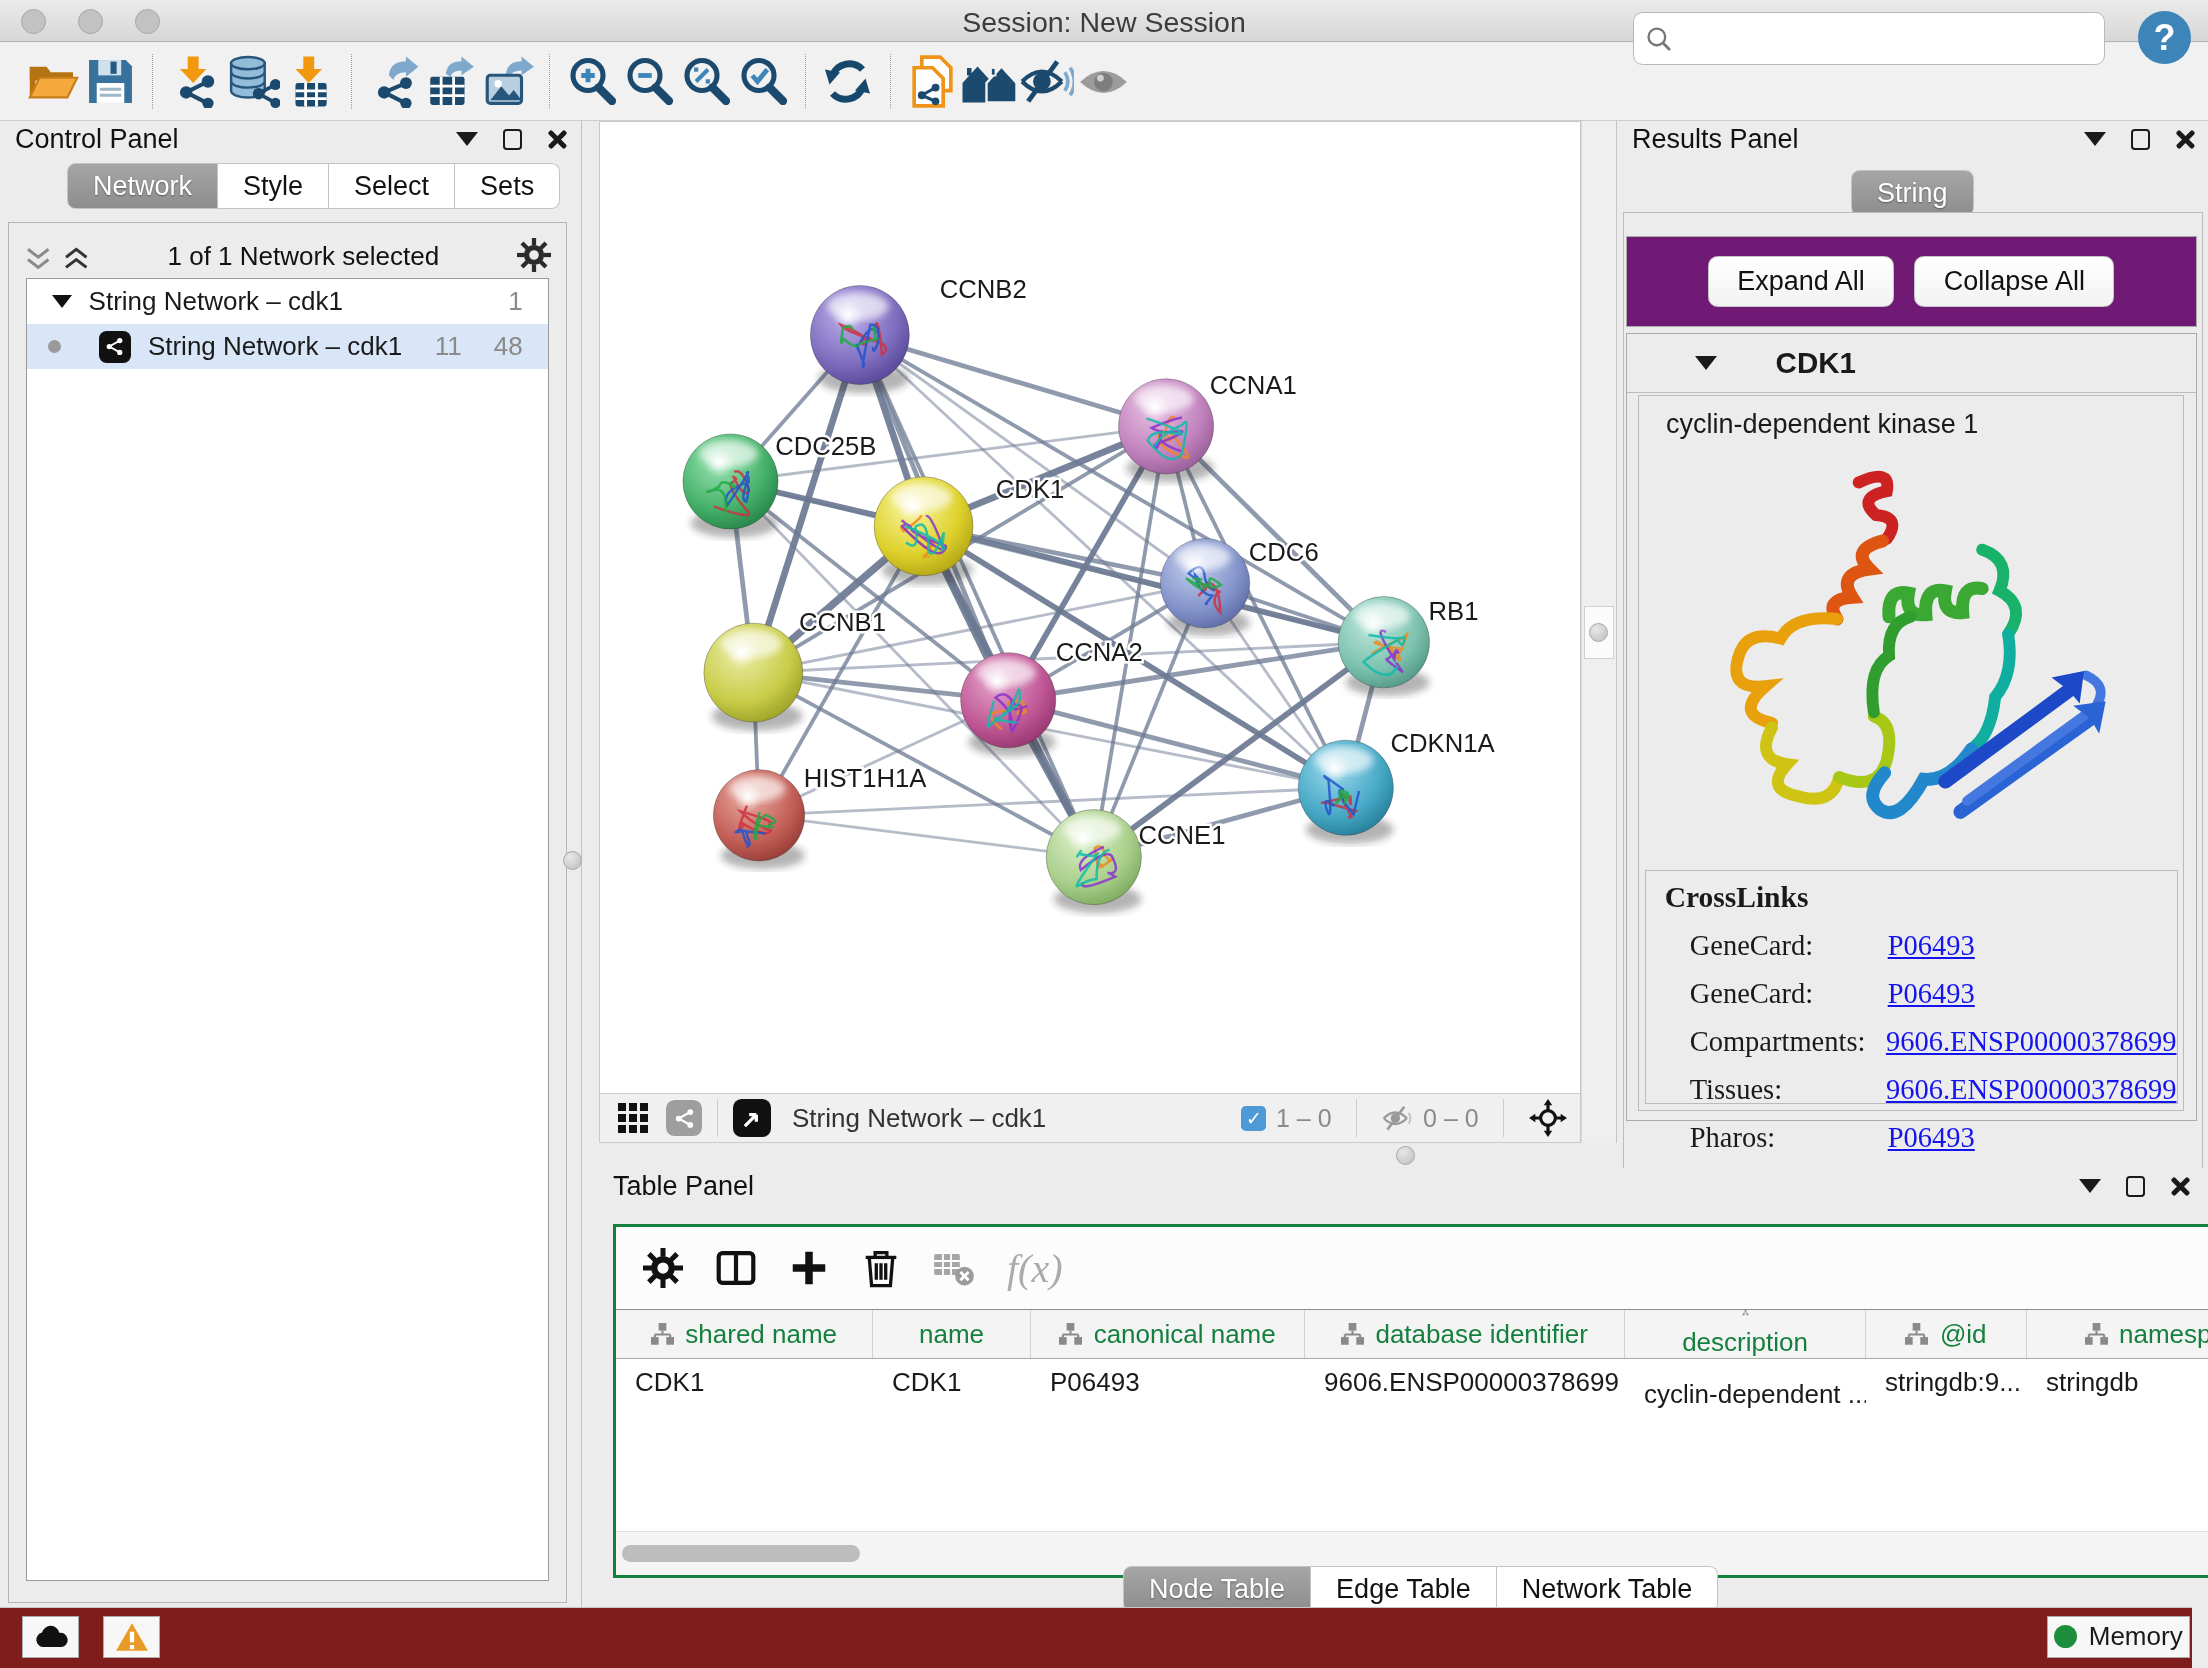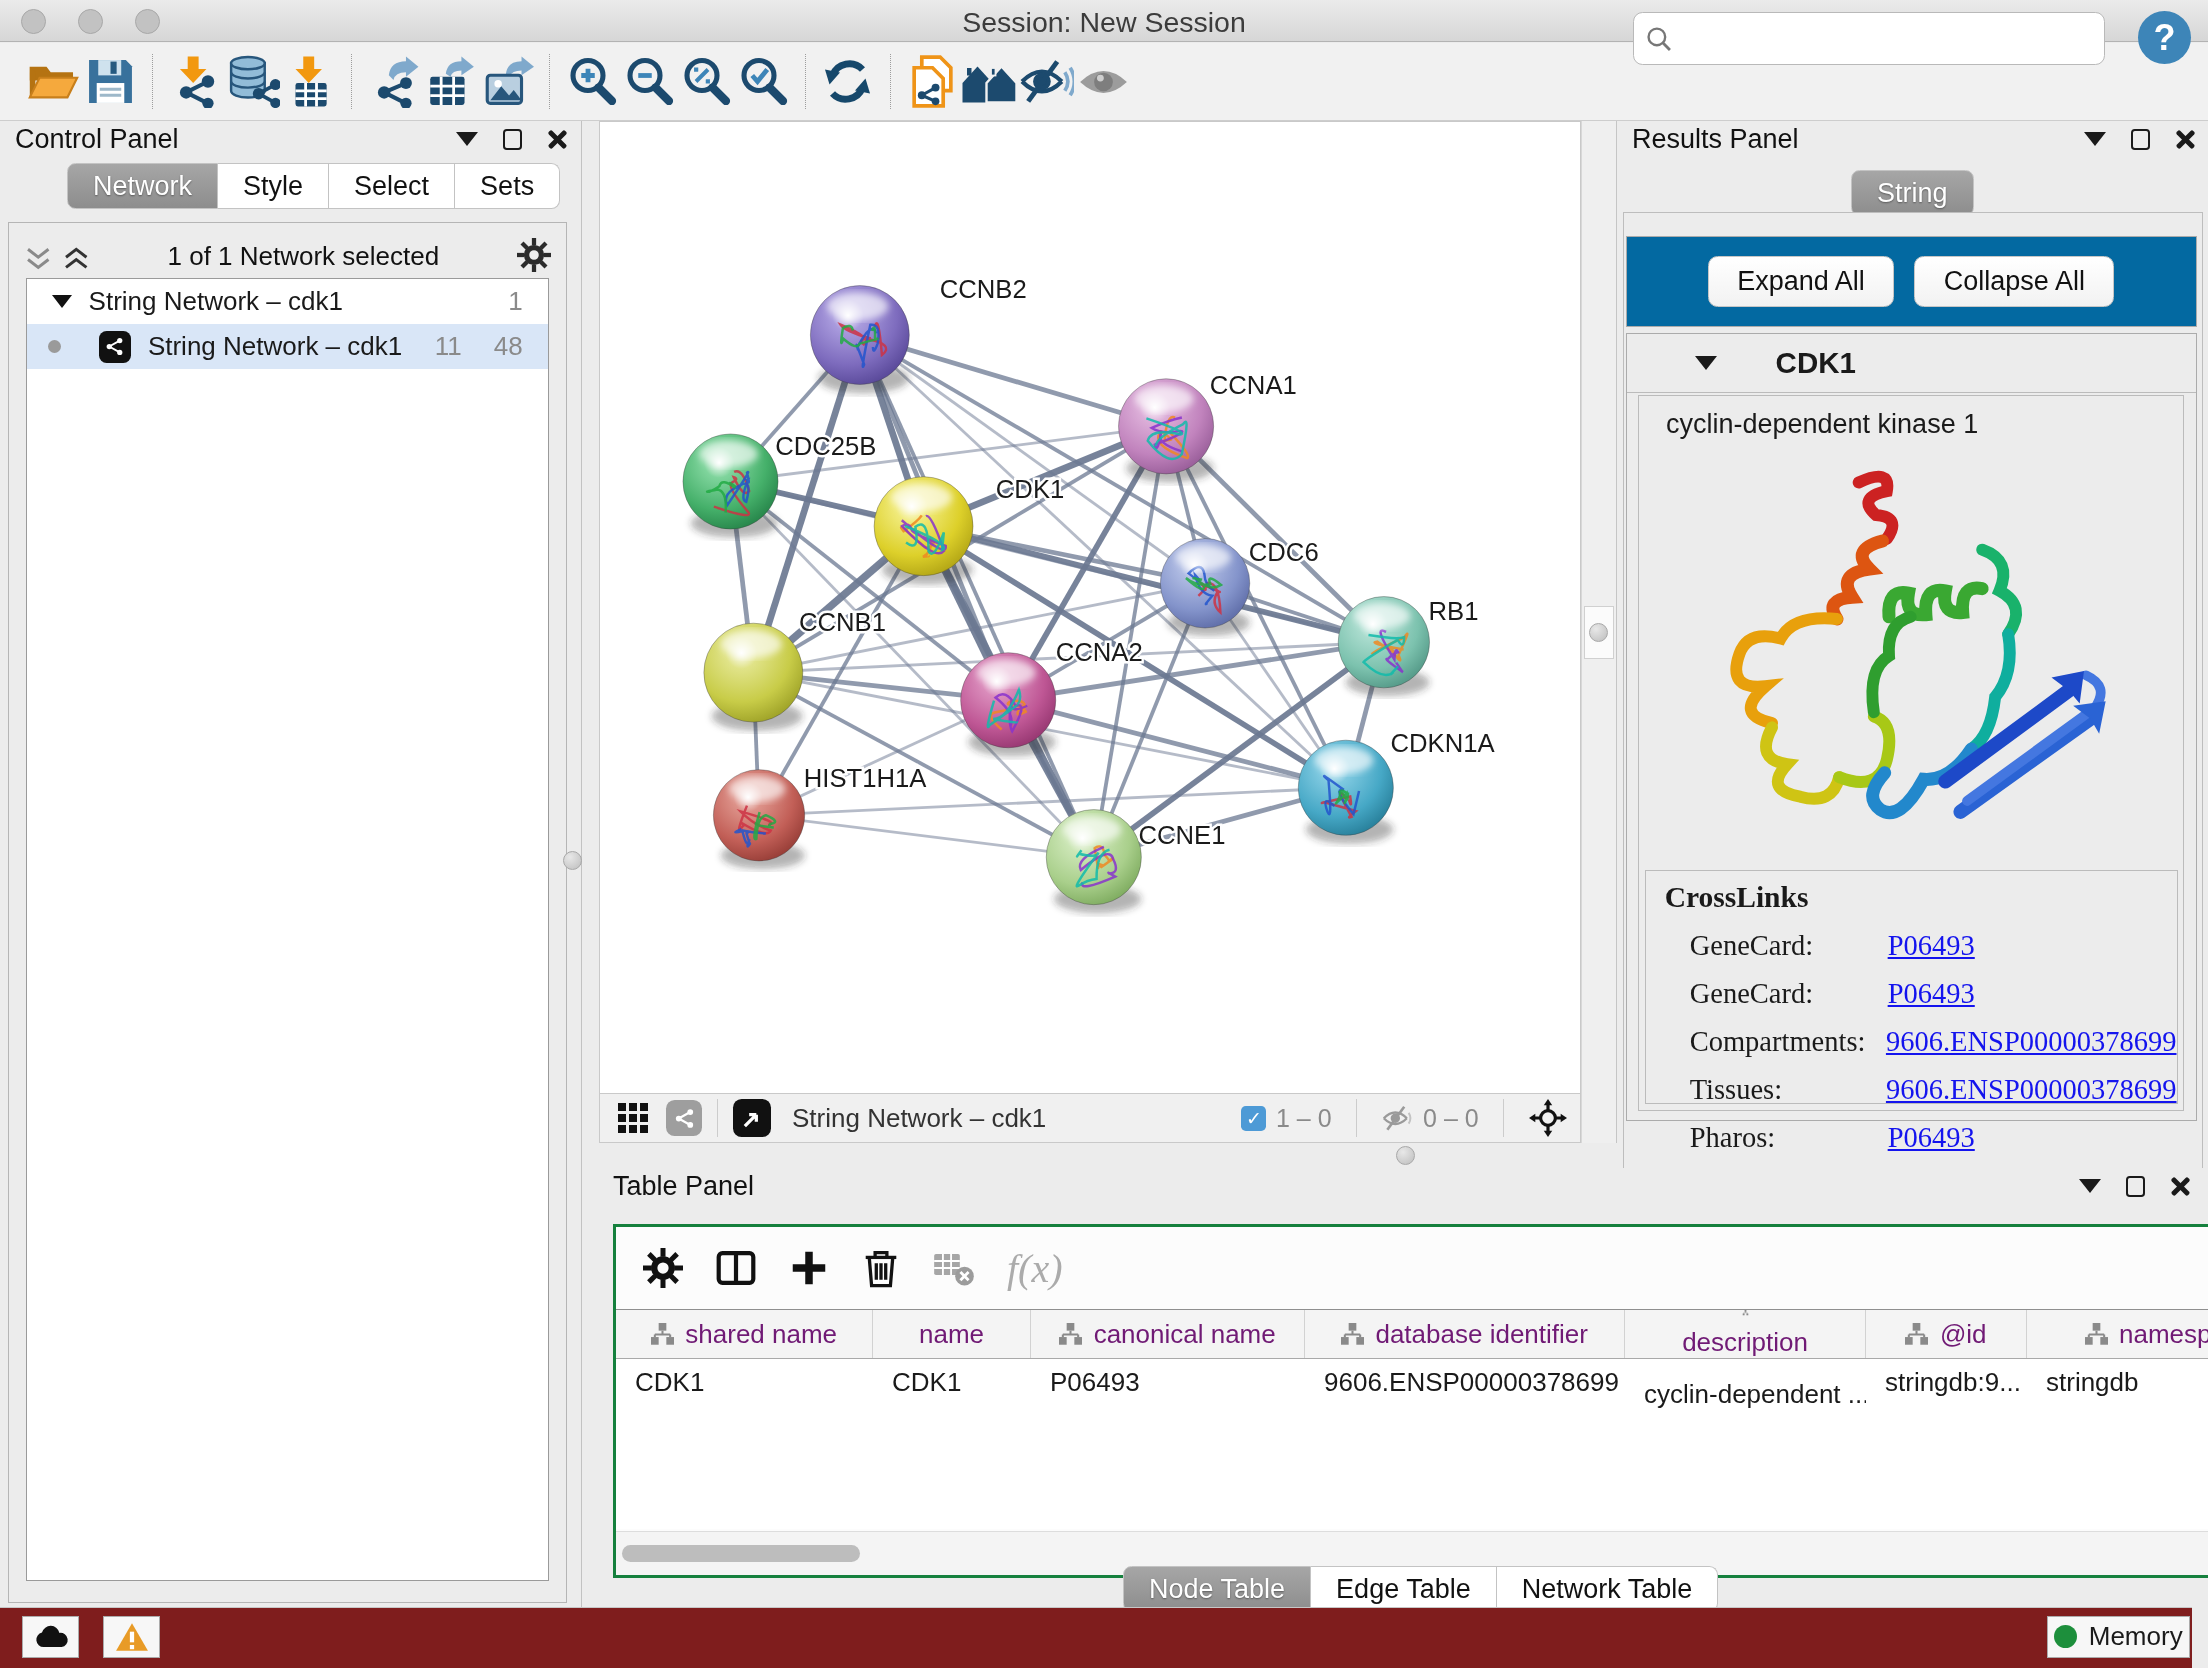--- a/index.html
+++ b/index.html
@@ -87,21 +87,21 @@
     border:1px solid #d0d0d0; display:flex; align-items:center; justify-content:center; }
   .grip-circle { width:19px; height:19px; border-radius:50%; background:radial-gradient(circle at 35% 30%,#e8e8e8,#bdbdbd); border:1px solid #a8a8a8; }
   #h-splitter { position:absolute; left:583px; top:1143px; width:1625px; height:25px; background:#ececec; }
   #h-handle { position:absolute; left:813px; top:2.9px; }
   #l-handle { position:absolute; left:563px; top:851px; }
 
   
   #results-panel { position:absolute; left:1617px; top:121px; width:592px; height:1487px; background:#ececec; }
   #rp-tab { position:absolute; left:234px; top:49px; }
   #rp-outer { position:absolute; left:5.7px; top:91px; width:580px; height:1010px; border:1px solid #bdbdbd; background:#ececec; }
-  #rp-box1 { position:absolute; left:1.9px; top:23px; width:571px; height:91px; border:1.9px solid #ababab; background:#0369a1;
+  #rp-box1 { position:absolute; left:1.9px; top:23px; width:571px; height:91px; border:1.9px solid #ababab; background:#701a75;
     display:flex; align-items:center; justify-content:center; gap:20px; }
   .rp-btn { background:linear-gradient(#ffffff,#f2f2f2); border:1px solid #c6c6c6; border-radius:9.5px;
     font-size:27px; padding:8.6px 28.5px; color:#111; }
   #rp-box2 { position:absolute; left:1.9px; top:120px; width:571px; height:788px; border:1.9px solid #ababab; background:#ececec; }
   #cdk1-row { height:59px; display:flex; align-items:center; border-bottom:1px solid #bbb; }
   #cdk1-row .tri-down { margin-left:68px; }
   #cdk1-name { font-size:29.5px; font-weight:bold; margin-left:59px; }
   #cdk1-body { position:absolute; left:11.4px; right:11.4px; top:61px; bottom:9.5px; border:1px solid #bbbbbb; background:#ececec; }
   #cdk1-desc { font-size:27px; padding:13.3px 0 0 27px; }
   #protein-img { position:absolute; left:38px; top:67px; }
@@ -112,21 +112,21 @@
   .cl-label { width:181px; margin-left:25px; }
   .cl-link { color:#1414ee; text-decoration:underline; margin-left:17px; }
 
   
   #table-panel { position:absolute; left:583px; top:1168px; width:1625px; height:439px; background:#ececec; }
   #tp-box { position:absolute; left:30px; top:56px; width:1924px; height:354px; background:#fcfcfc; border:3px solid #15803d; }
   #tp-toolbar { height:82px; display:flex; align-items:center; gap:32px; padding-left:27px; }
   #tp-fx { font-family:"Liberation Serif", serif; font-style:italic; color:#ababab; font-size:40px; }
   #tp-table { position:absolute; left:0; right:0; top:82px; bottom:46px; border-top:1.9px solid #8f8f8f; overflow:hidden; background:#fff; }
   #tp-headrow { display:flex; height:49px; background:#f4f4f4; border-bottom:1.9px solid #a9a9a9; }
-  .th { display:flex; align-items:center; justify-content:center; gap:11.4px; font-size:26px; color:#701a75;
+  .th { display:flex; align-items:center; justify-content:center; gap:11.4px; font-size:26px; color:#15803d;
     border-right:1px solid #d2d2d2; flex:0 0 auto; overflow:hidden; white-space:nowrap; }
   #tp-datarow { display:flex; height:46px; align-items:center; }
   .td { font-size:26px; padding-left:19px; flex:0 0 auto; overflow:hidden; white-space:nowrap; }
   #tp-hscroll { position:absolute; left:0; right:0; bottom:0; height:44px; background:#f4f4f4; border-top:1px solid #ddd; }
   #tp-thumb { position:absolute; left:5.7px; top:13.3px; width:238px; height:17px; border-radius:8.6px; background:#bdbdbd; }
   #tp-tabs { position:absolute; left:540px; top:398px; }
 
   
   #status-bar { position:absolute; left:0; top:1607px; width:2192px; height:61px; background:#7f1d1d; border-top:1px solid #c7c7c7; }
   .sb-btn { position:absolute; top:7.6px; height:42px; background:#f7f7f7; border:1.9px solid #ababab;

